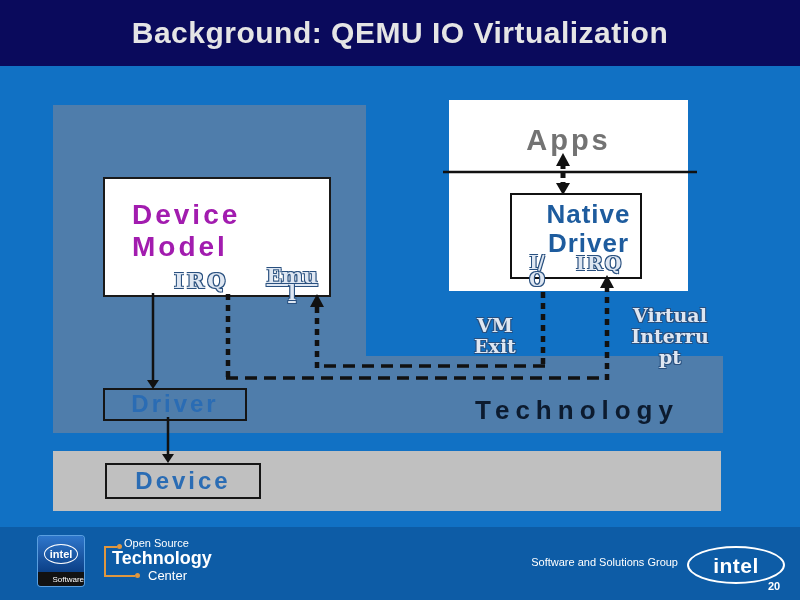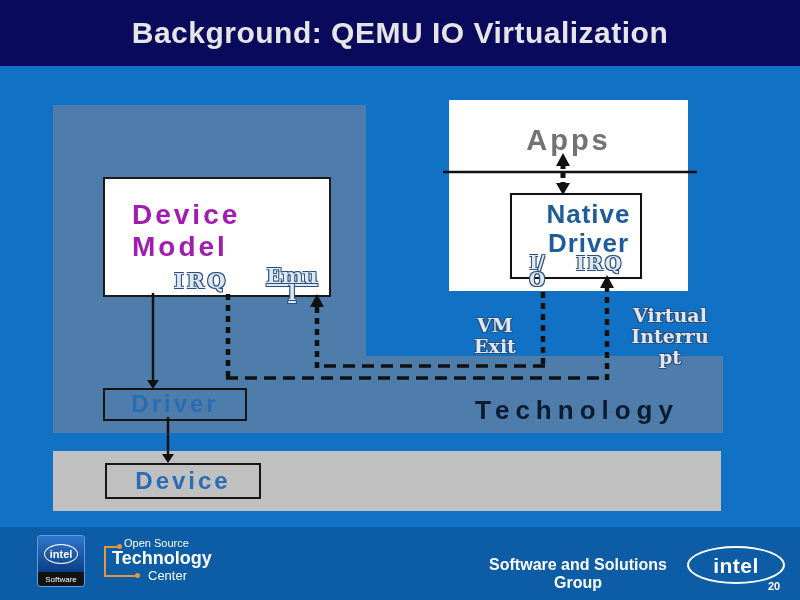--- a/index.html
+++ b/index.html
@@ -55,35 +55,35 @@
 
   
   .footer-band{position:absolute;left:0;top:527px;width:800px;height:73px;background:#0d5ca6;}
   .intel-badge{position:absolute;left:38px;top:536px;width:46px;height:50px;border-radius:3px;
                overflow:hidden;box-shadow:0 0 0 1px #5a9fe0;}
   .intel-badge .badge-top{height:36px;background:linear-gradient(#2f77cc,#0b3f86);
                display:flex;align-items:center;justify-content:center;}
   .intel-badge .badge-oval{border:1.5px solid #ffffff;border-radius:50%;width:32px;height:18px;
                display:flex;align-items:center;justify-content:center;}
   .intel-badge .badge-oval span{color:#ffffff;font-size:11px;font-weight:bold;line-height:1;}
-  .intel-badge .badge-bottom{height:14px;background:#121212;display:flex;align-items:center;justify-content:center;}
+  .intel-badge .badge-bottom{height:14px;background:#121212;display:flex;align-items:center;justify-content:flex-end;}
   .intel-badge .badge-bottom span{color:#ffffff;font-size:8px;}
 
   .ostc{position:absolute;left:100px;top:533px;width:130px;height:58px;color:#ffffff;}
   .ostc .br-v{position:absolute;left:4px;top:13px;width:2px;height:31px;background:#e0973f;}
   .ostc .br-t{position:absolute;left:4px;top:13px;width:13px;height:2px;background:#e0973f;}
   .ostc .br-b{position:absolute;left:4px;top:42px;width:31px;height:2px;background:#e0973f;}
   .ostc .dot1{position:absolute;left:17px;top:11px;width:5px;height:5px;border-radius:50%;background:#e0973f;}
   .ostc .dot2{position:absolute;left:35px;top:40px;width:5px;height:5px;border-radius:50%;background:#e0973f;}
   .ostc .l1{position:absolute;left:24px;top:4px;font-size:11px;}
   .ostc .l2{position:absolute;left:12px;top:15px;font-size:18px;font-weight:bold;}
   .ostc .l3{position:absolute;left:48px;top:35px;font-size:13px;}
 
-  .group-label{position:absolute;left:478px;top:556px;width:200px;text-align:center;
-               color:#ffffff;font-size:16px;font-weight:bold;}
+  .group-label{position:absolute;left:478px;top:556px;width:200px;text-align:right;
+               color:#ffffff;font-size:11px;font-weight:normal;}
   .intel-logo{position:absolute;left:687px;top:546px;width:94px;height:34px;
               border:2.5px solid #ffffff;border-radius:50%;
               display:flex;align-items:center;justify-content:center;}
   .intel-logo span{color:#ffffff;font-size:21px;font-weight:bold;letter-spacing:.5px;line-height:1;}
   .page-number{position:absolute;left:768px;top:580px;color:#ffffff;font-size:11px;font-weight:bold;}
 </style>
 </head>
 <body>
 
 <div class="slide">

